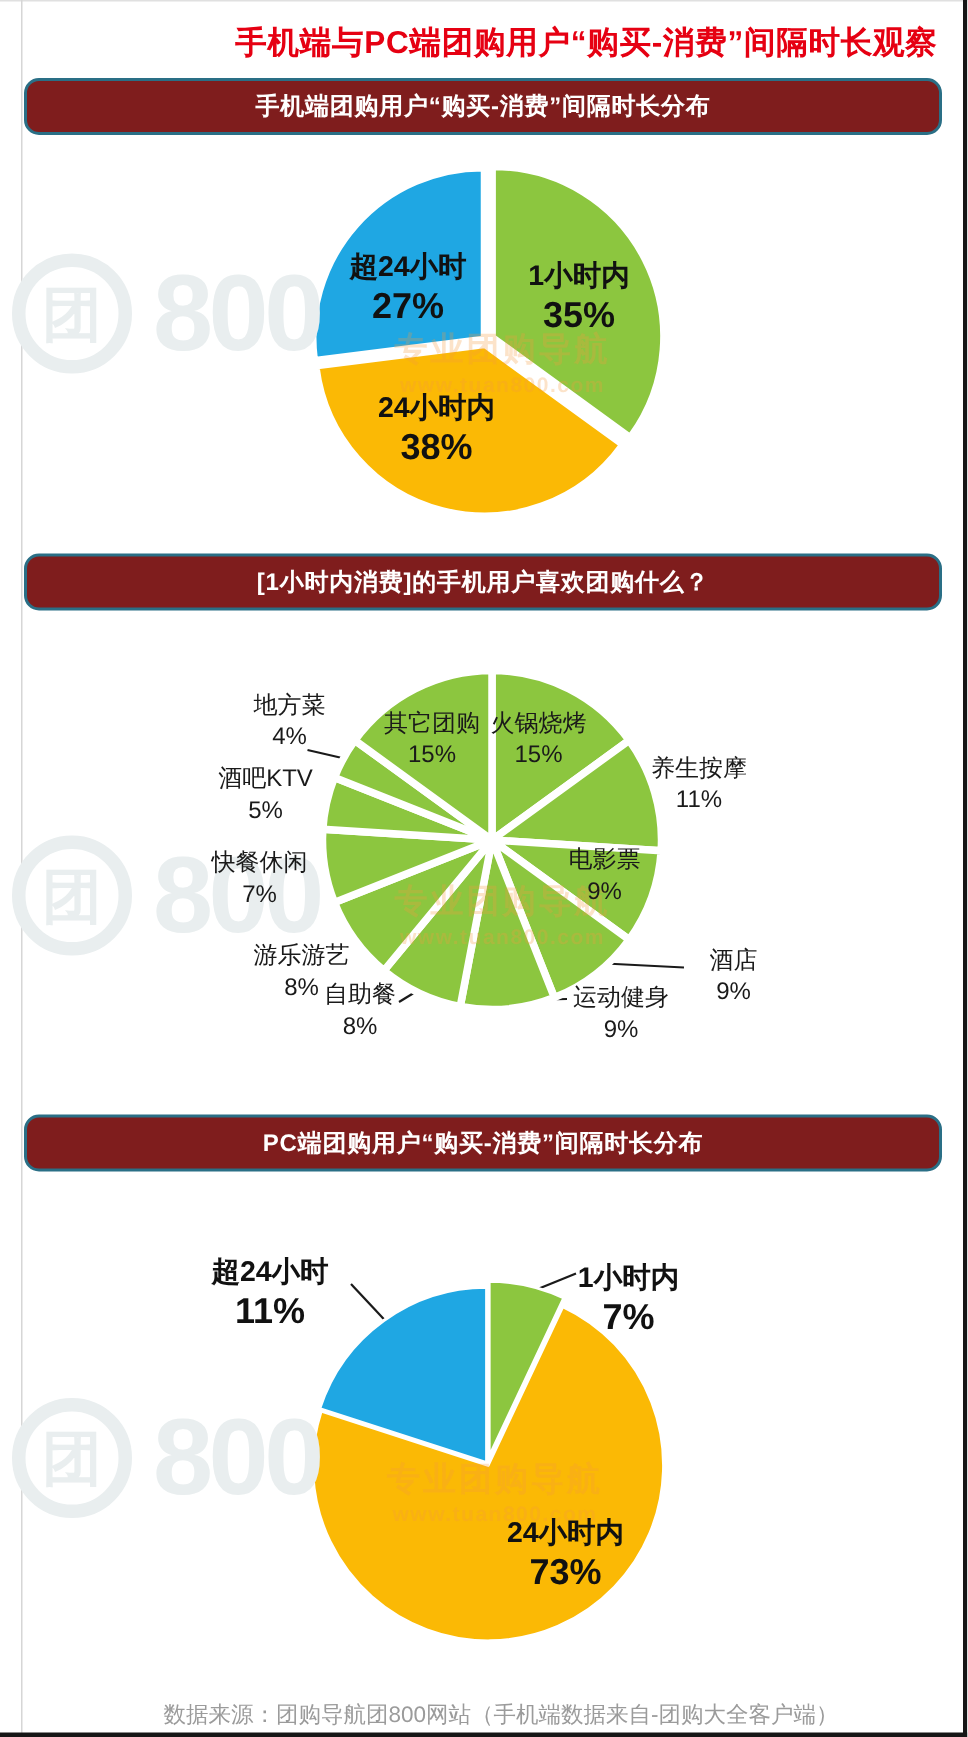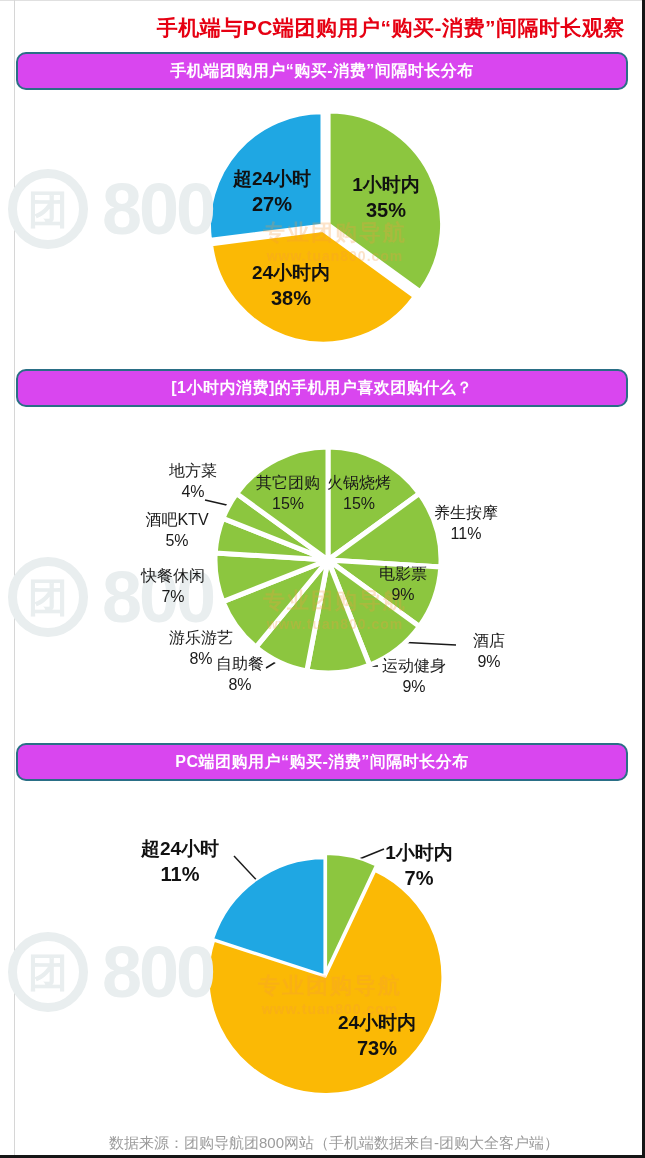--- a/index.html
+++ b/index.html
@@ -6,37 +6,37 @@
   .page{position:relative;width:645px;height:1158px;background:#fff;overflow:hidden;
         font-family:"Liberation Sans","DejaVu Sans",sans-serif;color:#111;}
   .edge-left{position:absolute;left:14px;top:0;bottom:0;width:1px;background:#d6d6d6;}
   .edge-top{position:absolute;left:0;top:0;right:0;height:1px;background:#e0e0e0;}
   .edge-right{position:absolute;right:0;top:0;bottom:0;width:3px;background:#161616;}
   .edge-bottom{position:absolute;left:0;right:0;bottom:0;height:3px;background:#161616;}
 
   .main-title{position:absolute;top:14px;left:20px;right:20px;text-align:right;
               font-size:21px;font-weight:800;color:#E60012;letter-spacing:0.5px;}
 
-  .banner{position:absolute;left:16px;width:612px;height:38px;background:#d946ef;
+  .banner{position:absolute;left:16px;width:612px;height:38px;background:#7f1d1d;
           border:2px solid #2A6F86;border-radius:10px;box-sizing:border-box;
           display:flex;align-items:center;justify-content:center;
           color:#fff;font-size:16px;font-weight:700;letter-spacing:0.5px;}
   .banner-1{top:52px;}
   .banner-2{top:369px;}
   .banner-3{top:743px;}
 
   .chart{position:absolute;left:0;width:645px;}
   .chart-1{top:100px;height:262px;}
   .chart-2{top:430px;height:302px;}
   .chart-3{top:835px;height:268px;}
   .chart svg{position:absolute;left:0;top:0;}
 
   .pl{position:absolute;transform:translateX(-50%);text-align:center;white-space:nowrap;z-index:3;}
   .pl-b{font-weight:800;font-size:19px;line-height:25px;}
-  .pl-b .pct{font-size:20px;line-height:27px;}
+  .pl-b .pct{font-size:24px;line-height:27px;}
   .pl-s{font-size:16px;font-weight:400;line-height:21px;color:#1a1a1a;}
   .pl-s .pct{line-height:22px;}
 
   .wm{position:absolute;left:8px;display:flex;align-items:center;gap:4px;
       color:#E9EEEF;z-index:1;pointer-events:none;}
   .wm-circle{width:62px;height:62px;border:9px solid currentColor;border-radius:50%;
              display:flex;align-items:center;justify-content:center;
              font-size:40px;font-weight:800;color:currentColor;}
   .wm-800{font-size:72px;font-weight:800;letter-spacing:-3px;margin-left:10px;}
   .cwm{position:absolute;transform:translateX(-50%);text-align:center;

